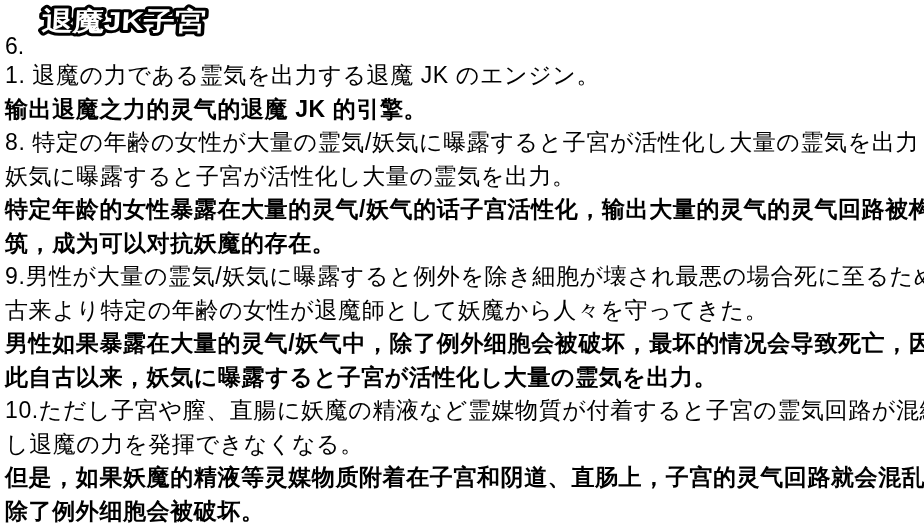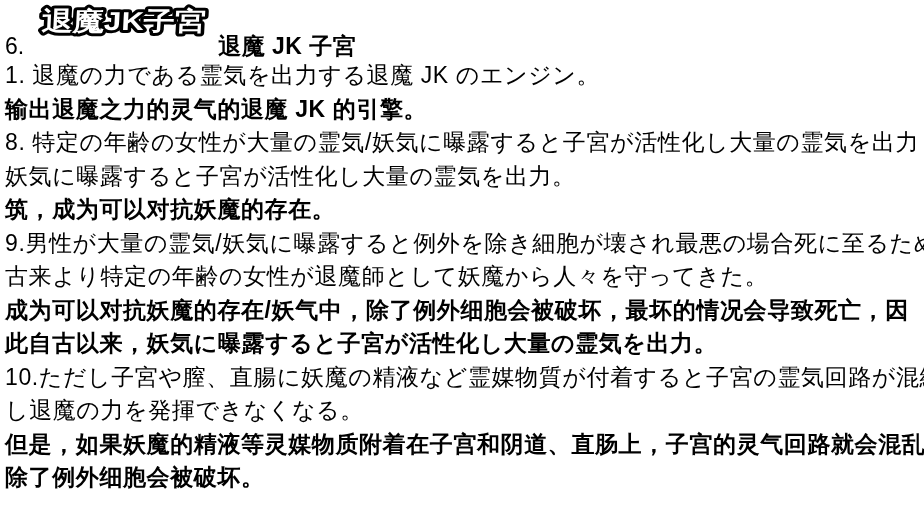--- a/index.html
+++ b/index.html
@@ -58,30 +58,30 @@
 </head>
 <body>
 
 <div class="doc">
 
   <div class="header-row">
     <span class="num">6.</span>
     <svg class="logo-svg" width="176" height="36" viewBox="0 0 176 36" xmlns="http://www.w3.org/2000/svg" aria-hidden="true">
       <text x="6" y="28" textLength="164" lengthAdjust="spacingAndGlyphs" font-family="'Liberation Sans', sans-serif" font-size="26" font-weight="bold" fill="#ffffff" stroke="#000000" stroke-width="6" stroke-linejoin="round" paint-order="stroke">退魔JK子宮</text>
     </svg>
-    <span class="header-title">退魔 JK 子宮</span>
   </div>
 
   <div class="line">1. 退魔の力である霊気を出力する退魔 JK のエンジン。</div>
   <div class="line bold">输出退魔之力的灵气的退魔 JK 的引擎。</div>
   <div class="line">8. 特定の年齢の女性が大量の霊気/妖気に曝露すると子宮が活性化し大量の霊気を出力</div>
   <div class="line">妖気に曝露すると子宮が活性化し大量の霊気を出力。</div>
+  <div class="line bold">特定年龄的女性暴露在大量的灵气/妖气的话子宫活性化，输出大量的灵气的灵气回路被构</div>
   <div class="line bold">筑，成为可以对抗妖魔的存在。</div>
   <div class="line">9.男性が大量の霊気/妖気に曝露すると例外を除き細胞が壊され最悪の場合死に至るため</div>
   <div class="line">古来より特定の年齢の女性が退魔師として妖魔から人々を守ってきた。</div>
-  <div class="line bold">成为可以对抗妖魔的存在/妖气中，除了例外细胞会被破坏，最坏的情况会导致死亡，因</div>
+  <div class="line bold">男性如果暴露在大量的灵气/妖气中，除了例外细胞会被破坏，最坏的情况会导致死亡，因</div>
   <div class="line bold">此自古以来，妖気に曝露すると子宮が活性化し大量の霊気を出力。</div>
   <div class="line">10.ただし子宮や膣、直腸に妖魔の精液など霊媒物質が付着すると子宮の霊気回路が混線</div>
   <div class="line">し退魔の力を発揮できなくなる。</div>
   <div class="line bold">但是，如果妖魔的精液等灵媒物质附着在子宫和阴道、直肠上，子宫的灵气回路就会混乱，</div>
   <div class="line bold">除了例外细胞会被破坏。</div>
 
 </div>
 
 </body></html>

